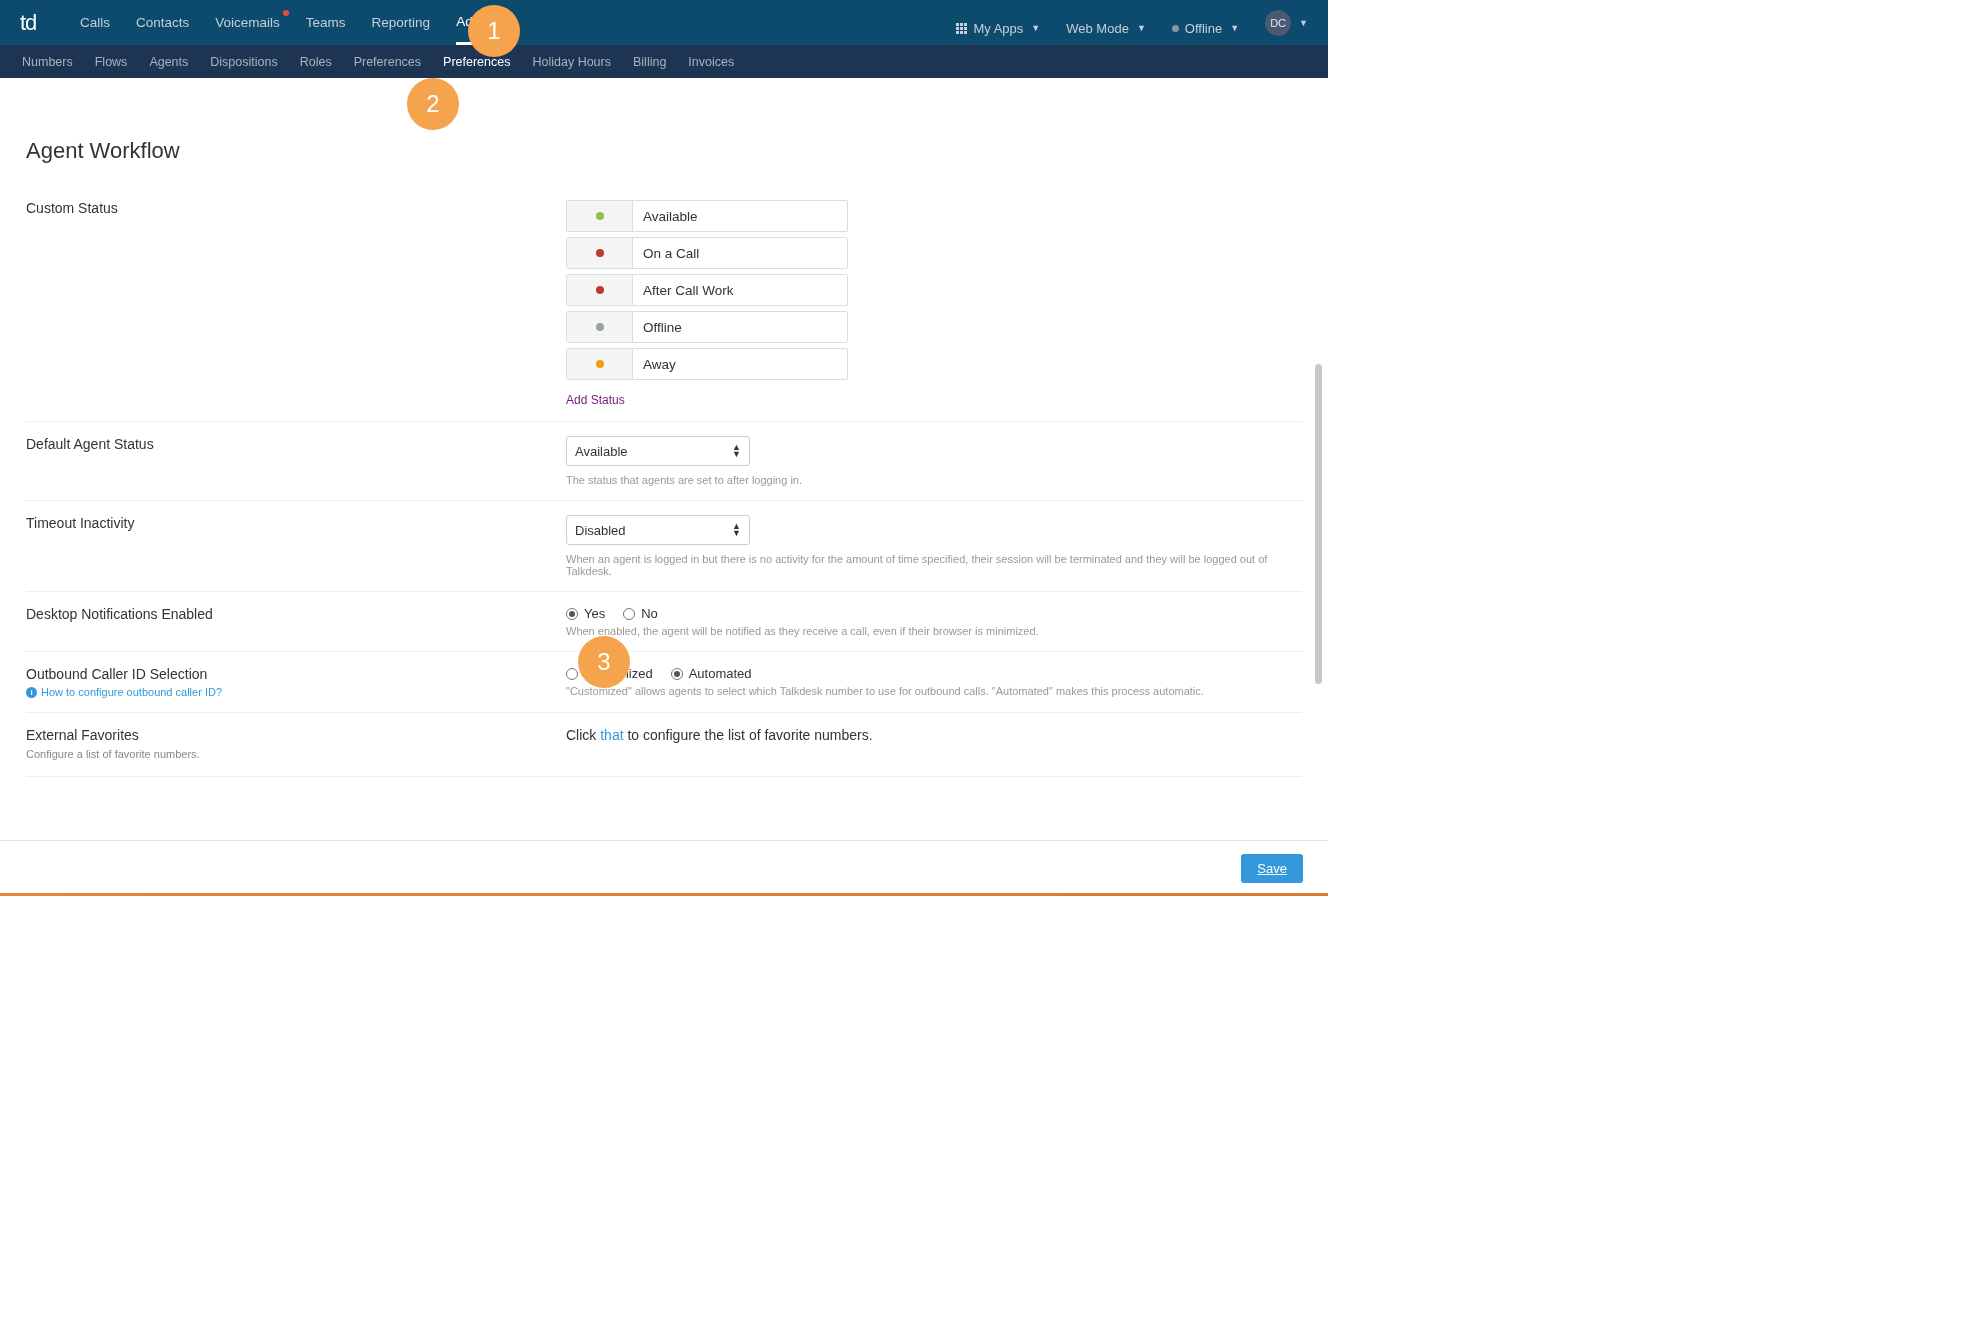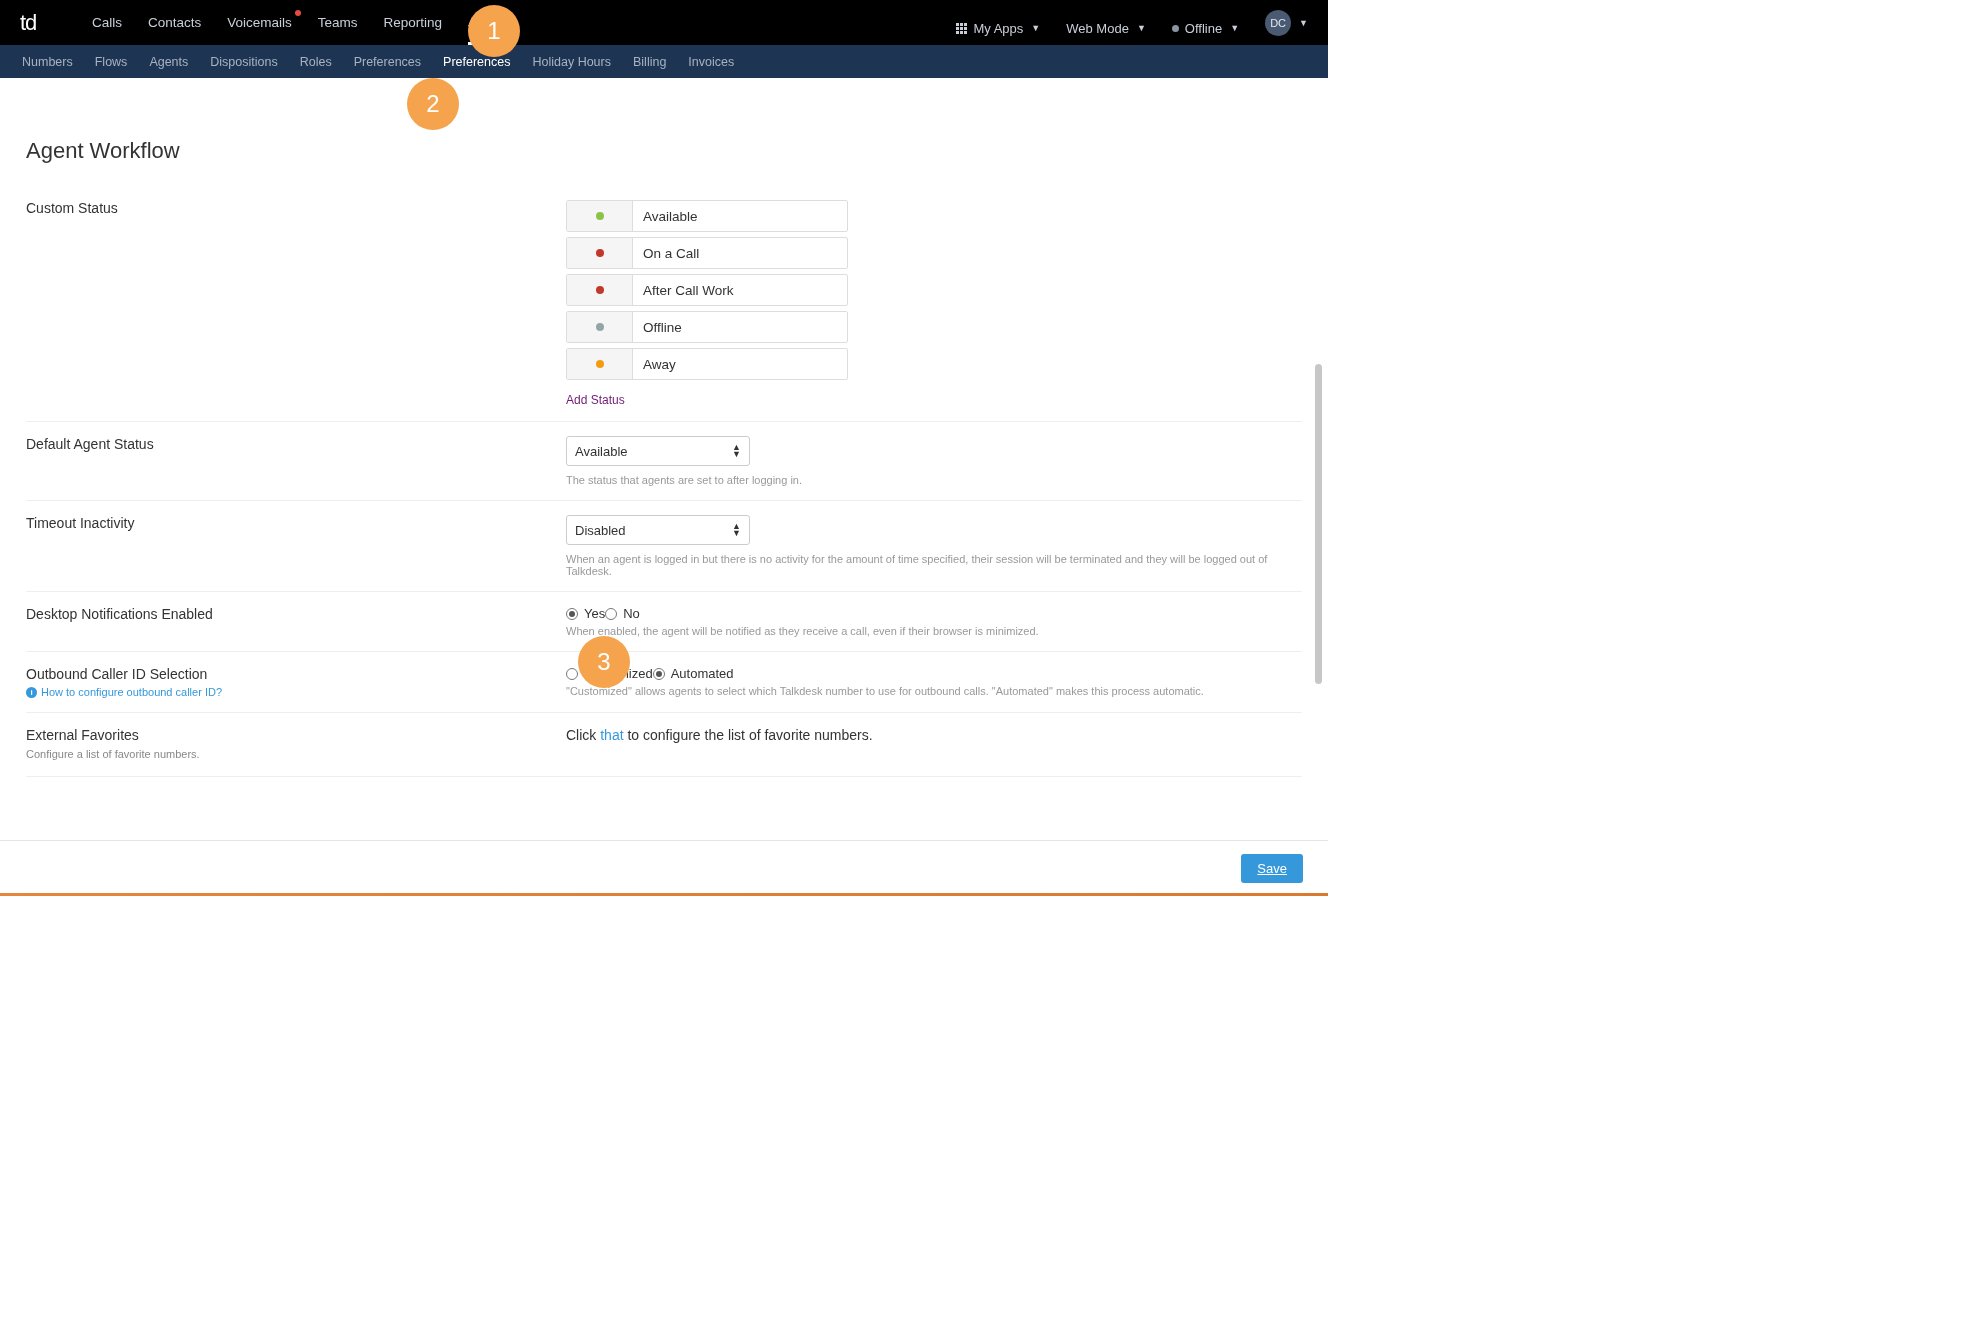--- a/index.html
+++ b/index.html
@@ -7,39 +7,39 @@
     font-family: -apple-system, BlinkMacSystemFont, "Segoe UI", Helvetica, Arial, sans-serif;
     font-size: 14px;
     color: #333;
     background: #fff;
     width: 1328px;
     height: 896px;
     position: relative;
     overflow: hidden;
   }
   .topbar {
-    background: #000000;
+    background: #0c4a6e;
     height: 45px;
     display: flex;
     align-items: center;
     padding: 0 20px 0 10px;
     color: #c8cfd9;
   }
   .logo {
     color: #fff;
     font-size: 22px;
     font-weight: 300;
     width: 50px;
     padding-left: 10px;
     letter-spacing: -1px;
   }
   .nav-main {
     display: flex;
     gap: 26px;
-    margin-left: 32px;
+    margin-left: 20px;
     height: 45px;
     align-items: center;
   }
   .nav-main a {
     color: #c8cfd9;
     text-decoration: none;
     font-size: 13.5px;
     height: 45px;
     display: flex;
     align-items: center;
@@ -185,20 +185,21 @@
     color:#333;
     display:flex; flex-direction:column;
   }
   .hint {
     font-size:11px;
     color:#999;
     margin-top:8px;
   }
   .radios {
     display:flex;
+    gap:18px;
     align-items:center;
   }
   .radio {
     display:flex; align-items:center; gap:6px;
     font-size:13px;
     cursor:pointer;
   }
   .radio .r {
     width:12px; height:12px; border-radius:50%;
     border:1px solid #777;

